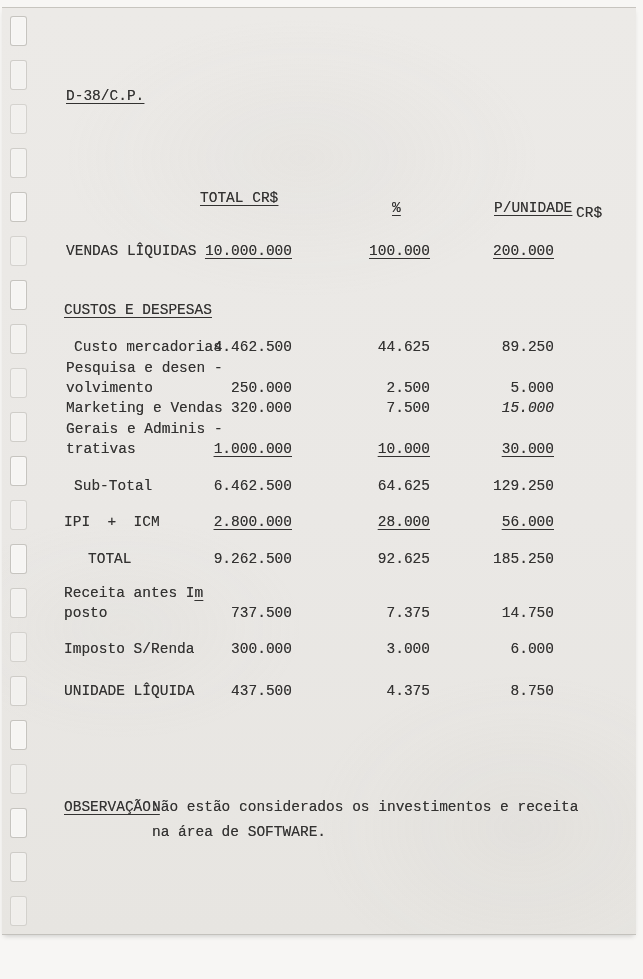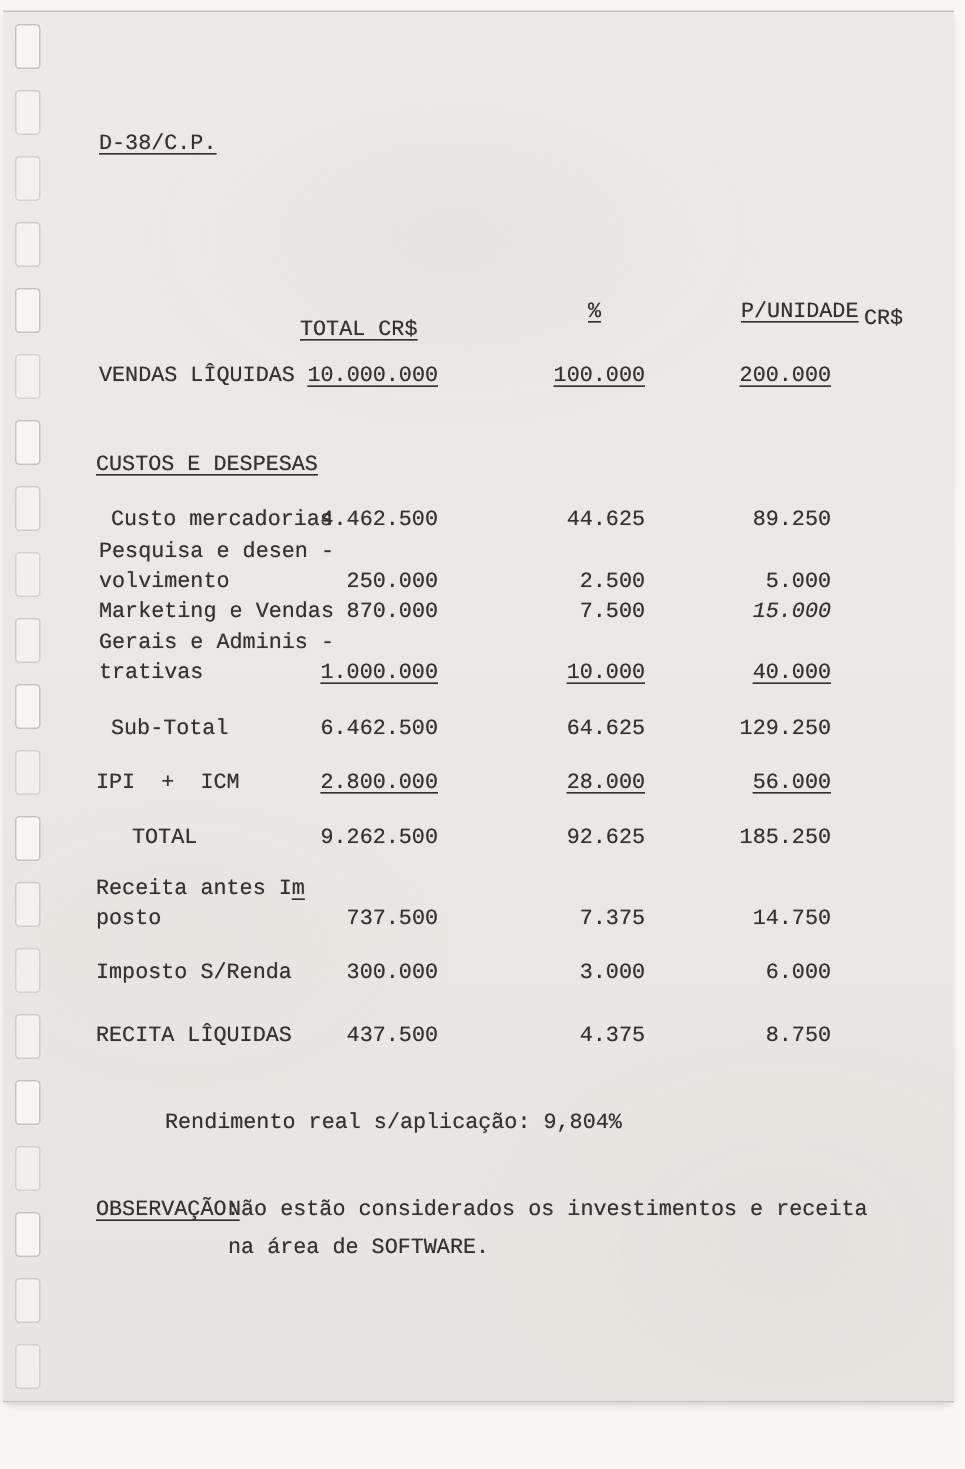--- a/index.html
+++ b/index.html
@@ -72,21 +72,21 @@
       <div class="hole" style="top: 676px;"></div>
       <div class="hole" style="top: 720px;"></div>
       <div class="hole" style="top: 764px;"></div>
       <div class="hole" style="top: 808px;"></div>
       <div class="hole" style="top: 852px;"></div>
       <div class="hole" style="top: 896px;"></div>
     </div>
 
   <div class="t u" style="left:66px;top:86px;">D-38/C.P.</div>
 
-  <div class="t u" style="left:200px;top:210px;">TOTAL CR$</div>
+  <div class="t u" style="left:200px;top:188px;">TOTAL CR$</div>
   <div class="t u" style="left:392px;top:198px;">%</div>
   <div class="t u" style="left:494px;top:198px;">P/UNIDADE</div>
   <div class="t" style="left:576px;top:203px;">CR$</div>
 
   <div>
     <div class="t" style="left:66px;top:241px;">VENDAS LÎQUIDAS</div>
     <div class="val v1 vu" style="top:241px;">10.000.000</div>
     <div class="val v2 vu" style="top:241px;">100.000</div>
     <div class="val v3 vu" style="top:241px;">200.000</div>
   </div>
@@ -103,31 +103,31 @@
   <div>
     <div class="t" style="left:66px;top:358px;">Pesquisa e desen -</div>
     <div class="t" style="left:66px;top:378px;">volvimento</div>
     <div class="val v1" style="top:378px;">250.000</div>
     <div class="val v2" style="top:378px;">2.500</div>
     <div class="val v3" style="top:378px;">5.000</div>
   </div>
 
   <div>
     <div class="t" style="left:66px;top:398px;">Marketing e Vendas</div>
-    <div class="val v1" style="top:398px;">870.000</div>
+    <div class="val v1" style="top:398px;">320.000</div>
     <div class="val v2" style="top:398px;">7.500</div>
     <div class="val v3" style="top:398px;font-style:italic;">15.000</div>
   </div>
 
   <div>
     <div class="t" style="left:66px;top:419px;">Gerais e Adminis -</div>
     <div class="t" style="left:66px;top:439px;">trativas</div>
     <div class="val v1 vu" style="top:439px;">1.000.000</div>
     <div class="val v2 vu" style="top:439px;">10.000</div>
-    <div class="val v3 vu" style="top:439px;">40.000</div>
+    <div class="val v3 vu" style="top:439px;">30.000</div>
   </div>
 
   <div>
     <div class="t" style="left:74px;top:476px;">Sub-Total</div>
     <div class="val v1" style="top:476px;">6.462.500</div>
     <div class="val v2" style="top:476px;">64.625</div>
     <div class="val v3" style="top:476px;">129.250</div>
   </div>
 
   <div>
@@ -153,26 +153,25 @@
   </div>
 
   <div>
     <div class="t" style="left:64px;top:639px;">Imposto S/Renda</div>
     <div class="val v1" style="top:639px;">300.000</div>
     <div class="val v2" style="top:639px;">3.000</div>
     <div class="val v3" style="top:639px;">6.000</div>
   </div>
 
   <div>
-    <div class="t" style="left:64px;top:681px;">RECITA LÎQUIDAS</div>
+    <div class="t" style="left:64px;top:681px;">UNIDADE LÎQUIDA</div>
     <div class="val v1" style="top:681px;">437.500</div>
     <div class="val v2" style="top:681px;">4.375</div>
     <div class="val v3" style="top:681px;">8.750</div>
   </div>
 
-  <div class="t" style="left:110px;top:739px;">Rendimento real s/aplicação: 9,804%</div>
 
   <div>
     <div class="t u" style="left:64px;top:797px;">OBSERVAÇÃO:</div>
     <div class="t" style="left:152px;top:797px;">Não estão considerados os investimentos e receita</div>
     <div class="t" style="left:152px;top:822px;">na área de SOFTWARE.</div>
   </div>
 </div>
 
 </body></html>

